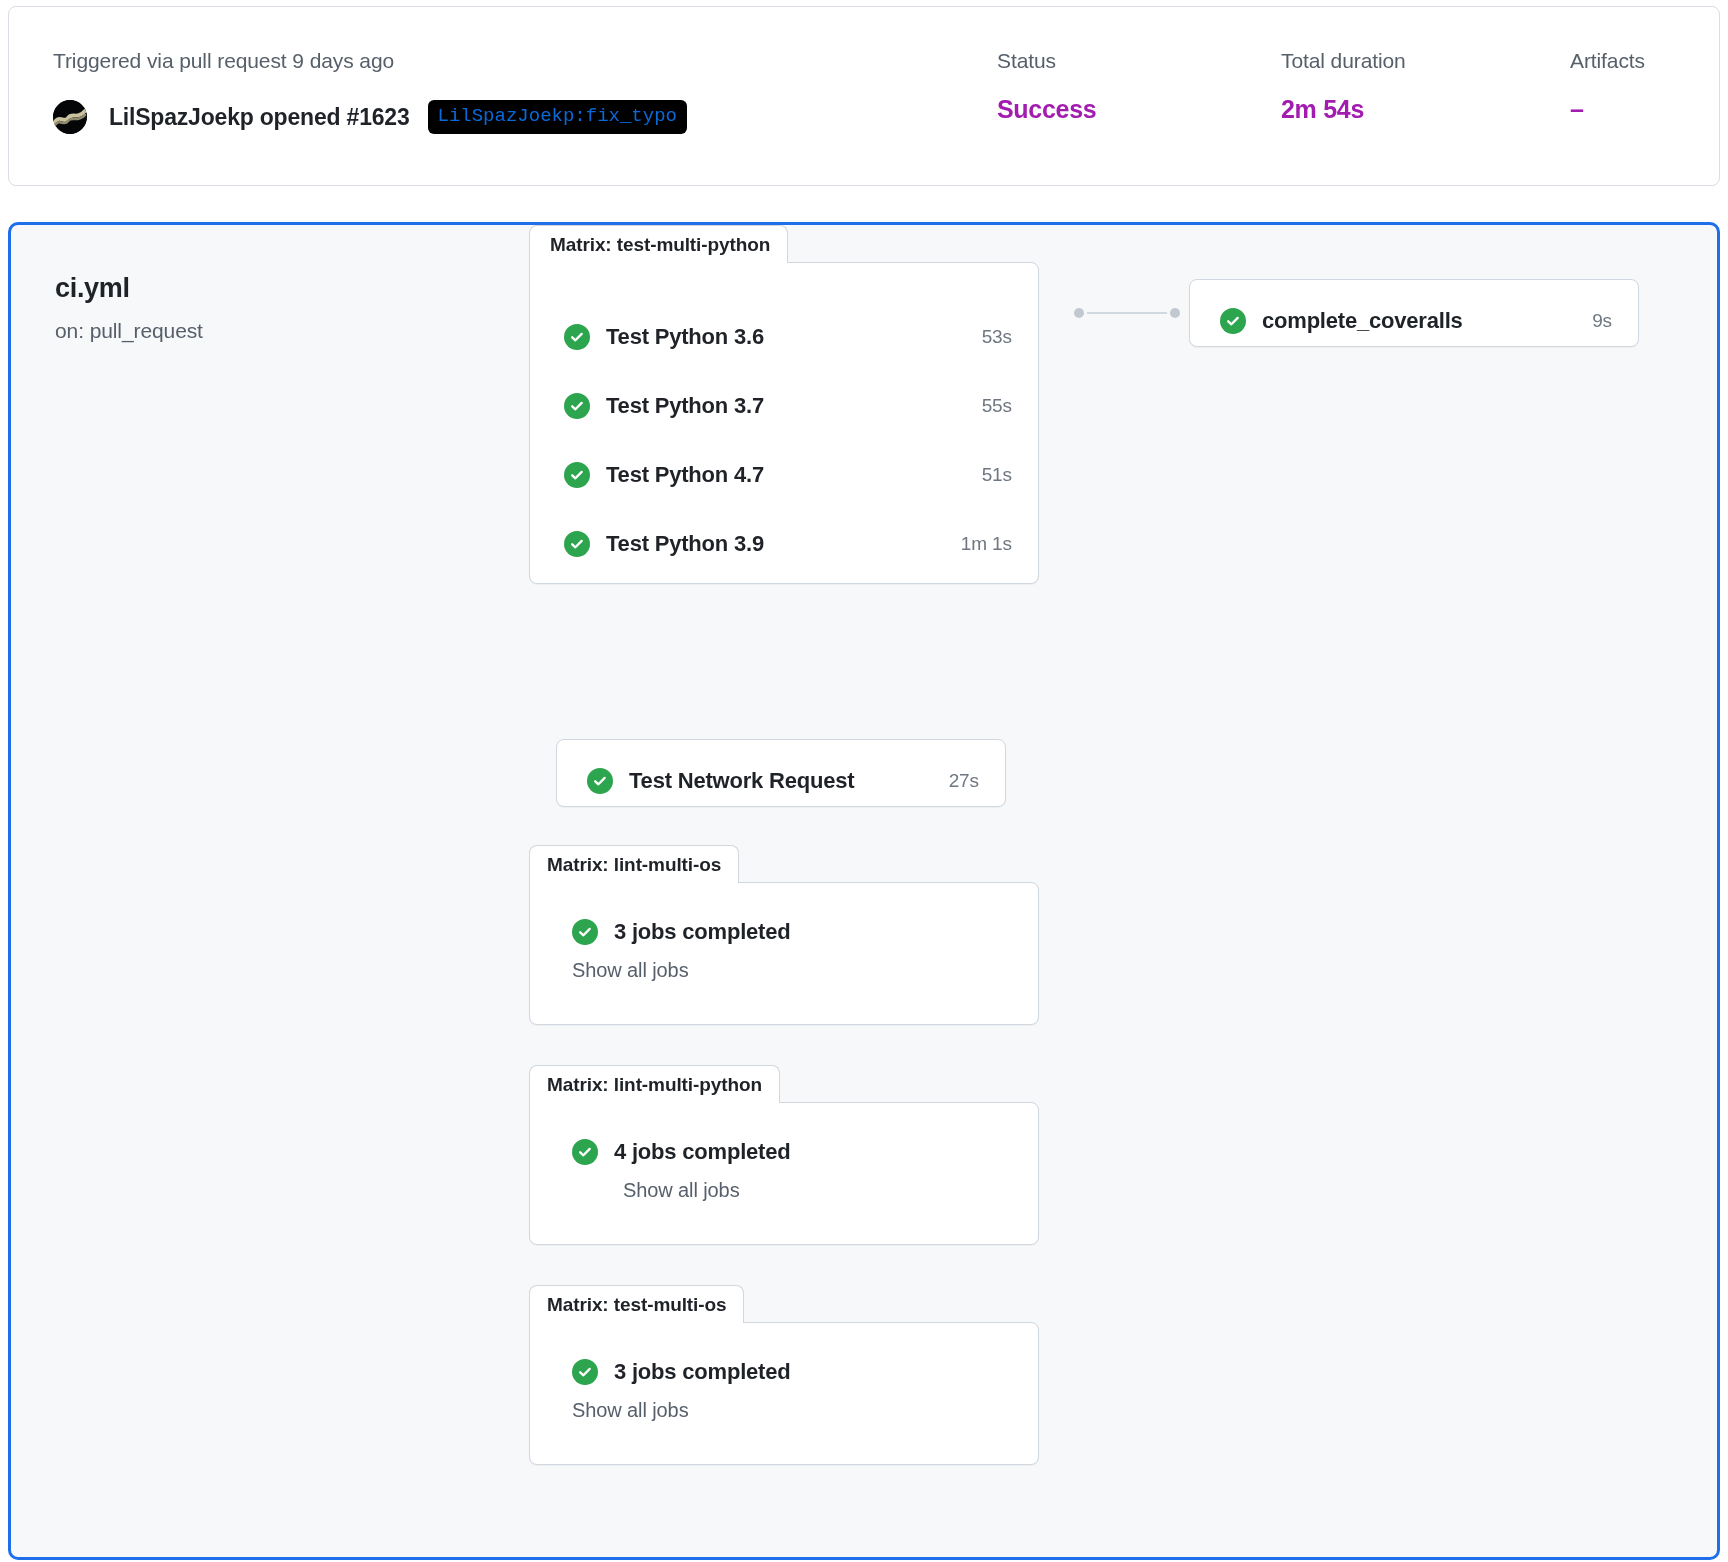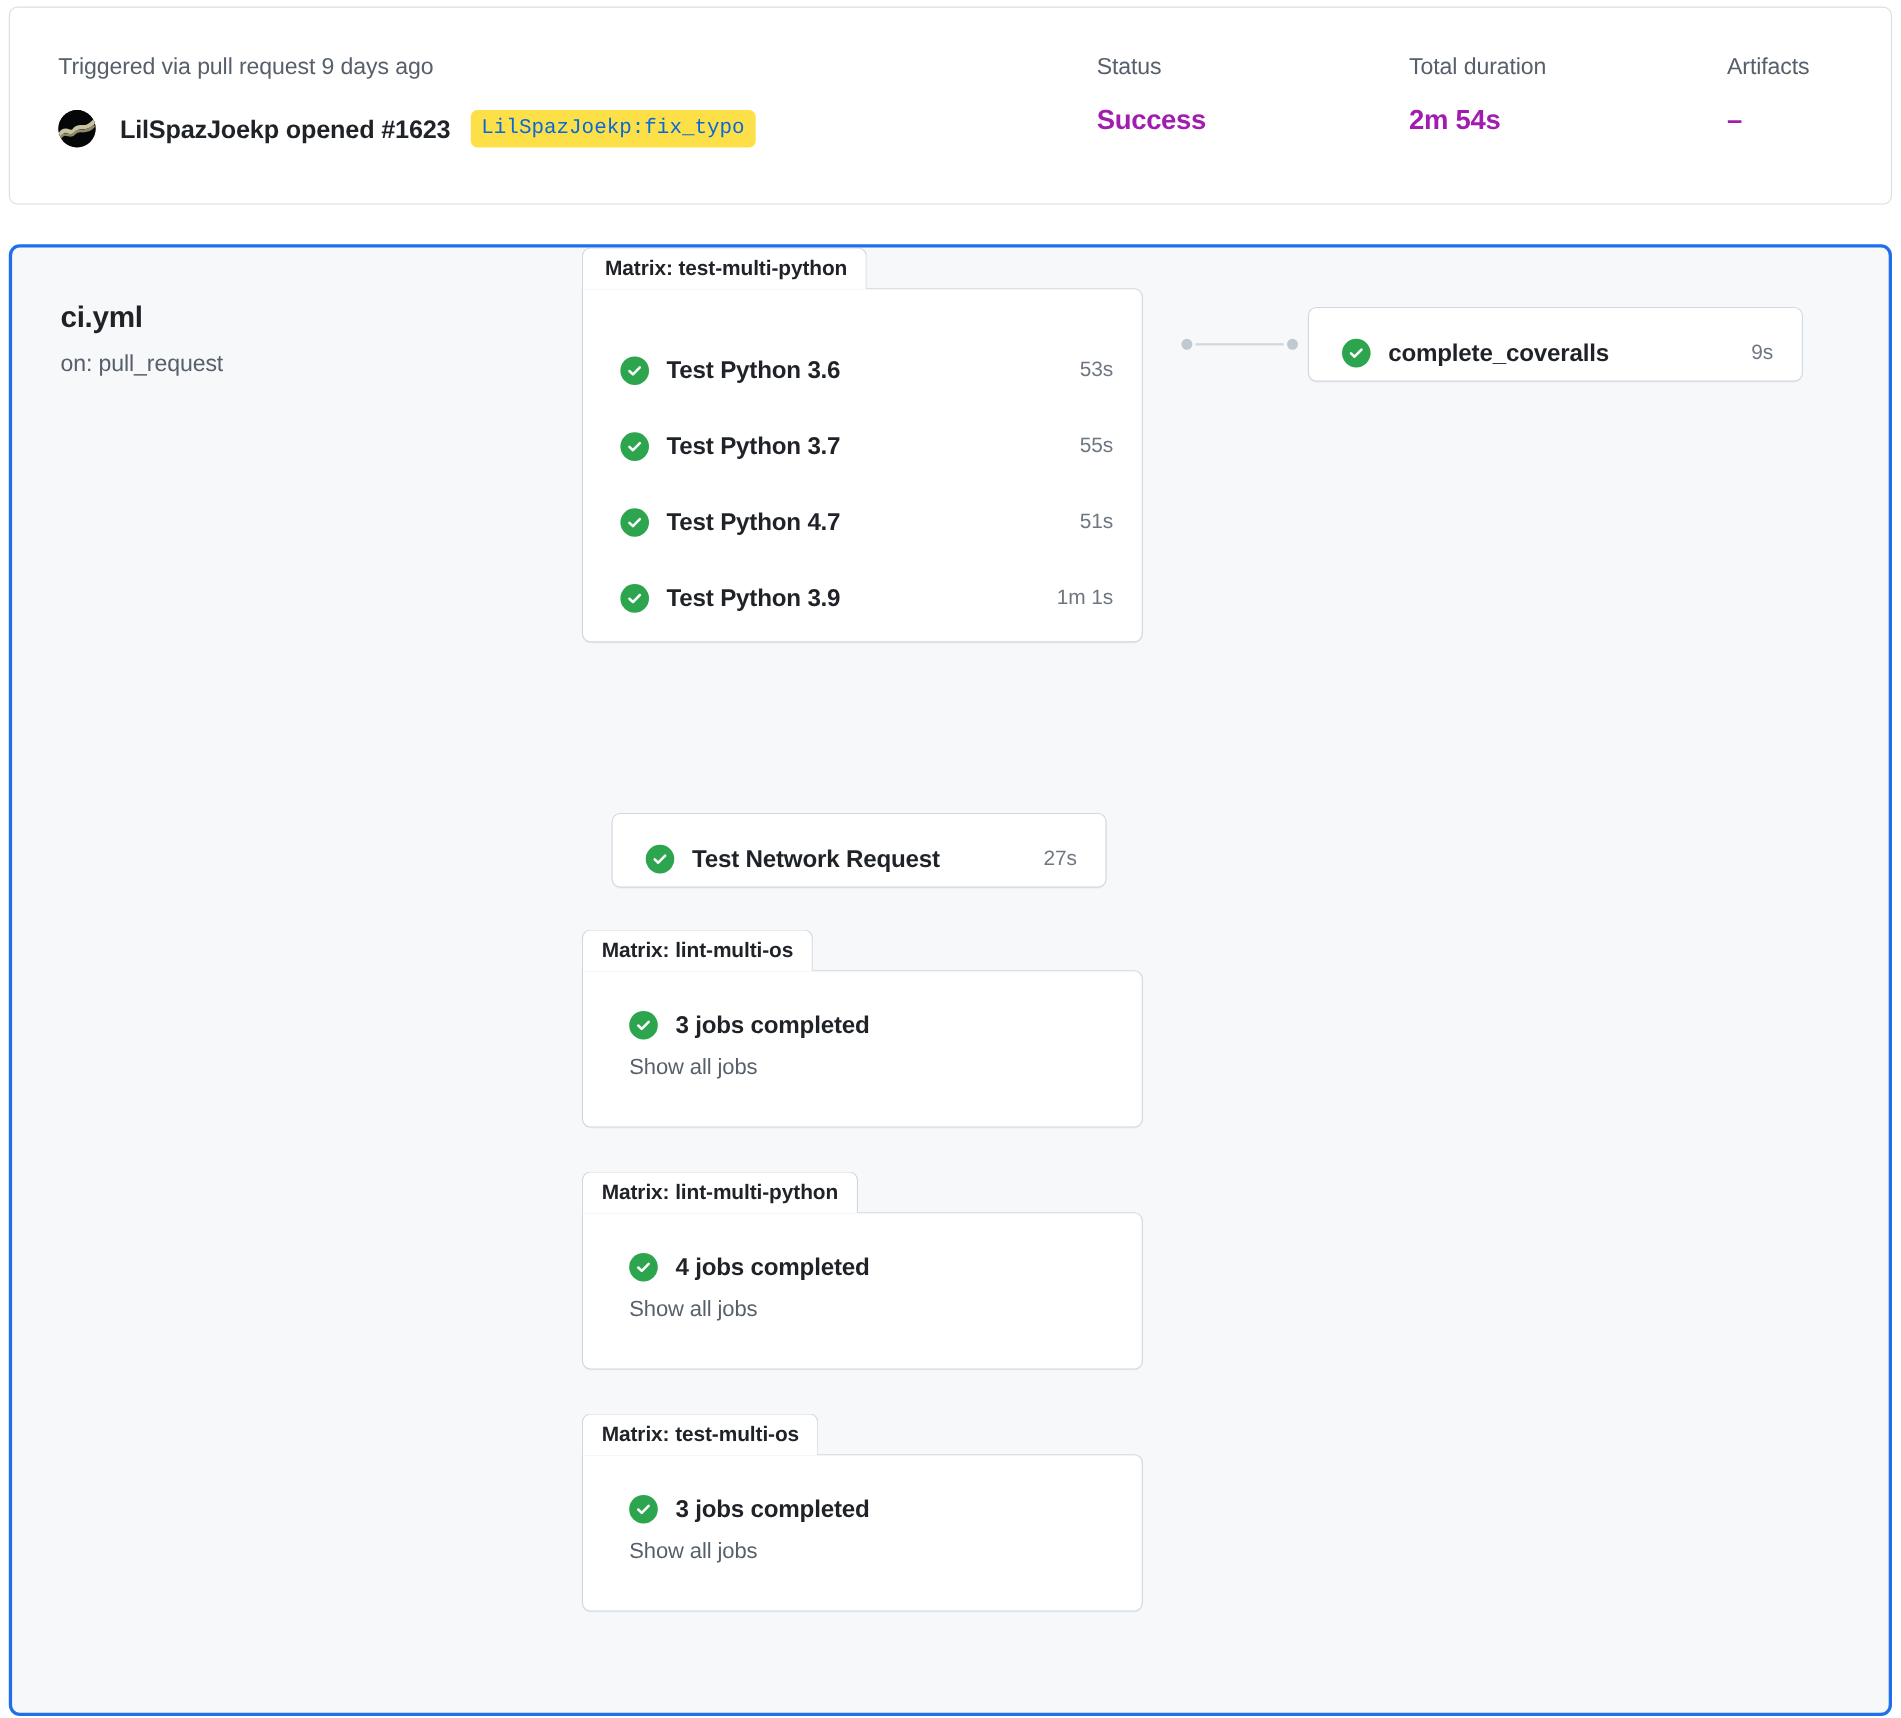--- a/index.html
+++ b/index.html
@@ -65,21 +65,21 @@
     margin-left: 22px;
     font-size: 23px;
     font-weight: 700;
     color: #1f2328;
     letter-spacing: -0.2px;
     white-space: nowrap;
   }
 
   .branch-chip {
     margin-left: 18px;
-    background: #fde047;
+    background: #000000;
     color: #0969da;
     font-family: "Liberation Mono", monospace;
     font-size: 19px;
     padding: 5px 10px 6px;
     border-radius: 6px;
     white-space: nowrap;
     line-height: 1.2;
   }
 
   .stat {
@@ -383,21 +383,21 @@
                 <path d="M3.2 8.3 L6.4 11.3 L12.7 4.9" stroke="#ffffff" stroke-width="2.3" fill="none" stroke-linecap="round" stroke-linejoin="round"></path>
               </svg>
             </span>
             <span class="collapsed-count">3 jobs completed</span>
           </div>
           <div class="show-all">Show all jobs</div>
         </div>
       </div>
     </div>
 
-    <div class="matrix-group" style="left:518px; top:840px; width:454px; height:180px;">
+    <div class="matrix-group" style="left:518px; top:840px; width:454px; height:180px;text-align:center;">
       <div class="matrix-tab" style="top:0;">Matrix: lint-multi-python</div>
       <div class="matrix-body" style="top:37px; width:510px; height:143px;">
         <div class="collapsed-inner" style="top:36px;">
           <div class="collapsed-head">
             <span class="check">
               <svg width="16" height="16" viewBox="0 0 16 16" aria-hidden="true">
                 <path d="M3.2 8.3 L6.4 11.3 L12.7 4.9" stroke="#ffffff" stroke-width="2.3" fill="none" stroke-linecap="round" stroke-linejoin="round"></path>
               </svg>
             </span>
             <span class="collapsed-count">4 jobs completed</span>

